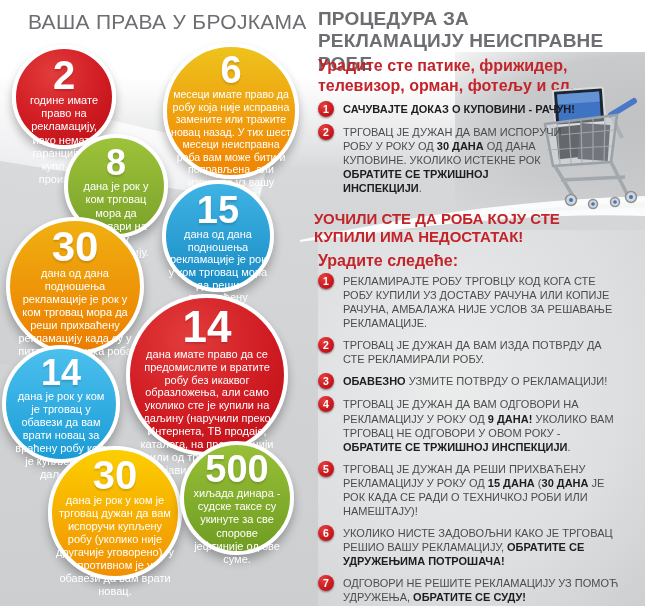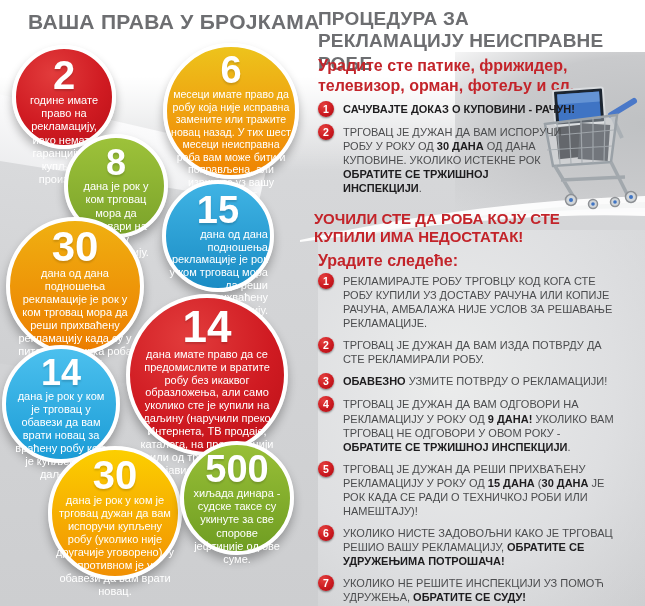--- a/index.html
+++ b/index.html
@@ -14,37 +14,37 @@
   .bg-band2{position:absolute;left:-90px;top:175px;width:340px;height:200px;
     background:linear-gradient(180deg,#d9dadc 0%,#cfd0d2 100%);transform:rotate(9deg);}
   .bg-cart-gray{position:absolute;right:0;top:52px;width:190px;height:160px;
     background:radial-gradient(ellipse at 100% 45%,#bfc1c3 0%,#c9cacc 55%,rgba(201,202,204,0) 100%);}
   .bg-right-soft{position:absolute;left:318px;top:230px;width:327px;height:376px;
     background:radial-gradient(ellipse at 40% 40%,#ebecec 0%,#dedfe1 60%,rgba(222,223,225,0) 100%);}
   .swoosh{position:absolute;left:300px;top:182px;width:345px;height:60px;}
 
   
   .left-panel{position:absolute;left:0;top:0;width:312px;height:606px;}
-  .title-left{position:absolute;left:28px;top:10px;margin:0;font-size:21px;font-weight:bold;
+  .title-left{position:absolute;left:28px;top:10px;margin:0;font-size:21px;font-weight:normal;
     color:#6d6e71;letter-spacing:.3px;white-space:nowrap;}
 
   .bubble{position:absolute;border-radius:50%;border:4px solid #ffffff;
     box-shadow:0 6px 10px rgba(0,0,0,.28);color:#fff;text-align:center;
     display:flex;flex-direction:column;align-items:center;justify-content:flex-start;box-sizing:border-box;}
   .bubble-num{font-weight:bold;line-height:.95;text-shadow:0 2px 2px rgba(0,0,0,.15);}
   .bubble-text{font-size:11px;line-height:1.2;padding:0 6px;}
 
   .pos1{left:12px;  top:45px;  width:104px;height:104px;z-index:1;padding-top:7px;}
   .pos1 .bubble-num{font-size:40px;}
   .pos2{left:163px; top:43px;  width:136px;height:136px;z-index:2;padding-top:5px;}
   .pos2 .bubble-num{font-size:38px;}
   .pos2 .bubble-text{font-size:10.6px;line-height:1.18;padding:0 3px;}
   .pos3{left:64px;  top:134px; width:104px;height:104px;z-index:3;padding-top:8px;}
   .pos3 .bubble-num{font-size:36px;}
-  .pos4{left:162px; top:180px; width:112px;height:112px;z-index:4;padding-top:8px;text-align:right;}
+  .pos4{left:162px; top:180px; width:112px;height:112px;z-index:4;padding-top:8px;}
   .pos4 .bubble-num{font-size:38px;}
   .pos4 .bubble-text{line-height:1.15;padding:0 2px;}
   .pos5{left:6px;   top:217px; width:138px;height:138px;z-index:5;padding-top:6px;}
   .pos5 .bubble-num{font-size:42px;}
   .pos5 .bubble-text{line-height:1.18;padding:0 4px;}
   .pos6{left:126px; top:294px; width:162px;height:162px;z-index:6;padding-top:8px;}
   .pos6 .bubble-num{font-size:44px;}
   .pos6 .bubble-text{line-height:1.17;padding:0 6px;}
   .pos7{left:2px;   top:345px; width:118px;height:118px;z-index:7;padding-top:7px;}
   .pos7 .bubble-num{font-size:36px;}
@@ -200,17 +200,17 @@
       <li class="step">
         <span class="badge">5</span>
         <span class="step-text"><span>ТРГОВАЦ ЈЕ ДУЖАН ДА РЕШИ ПРИХВАЋЕНУ РЕКЛАМАЦИЈУ У РОКУ ОД </span><span class="b">15 ДАНА</span><span> (</span><span class="b">30 ДАНА</span><span> ЈЕ РОК КАДА СЕ РАДИ О ТЕХНИЧКОЈ РОБИ ИЛИ НАМЕШТАЈУ)!</span></span>
       </li>
       <li class="step">
         <span class="badge">6</span>
         <span class="step-text"><span>УКОЛИКО НИСТЕ ЗАДОВОЉНИ КАКО ЈЕ ТРГОВАЦ РЕШИО ВАШУ РЕКЛАМАЦИЈУ, </span><span class="b">ОБРАТИТЕ СЕ УДРУЖЕЊИМА ПОТРОШАЧА!</span></span>
       </li>
       <li class="step">
         <span class="badge">7</span>
-        <span class="step-text"><span>УКОЛИКО НЕ РЕШИТЕ ИНСПЕКЦИЈИ УЗ ПОМОЋ УДРУЖЕЊА, </span><span class="b">ОБРАТИТЕ СЕ СУДУ!</span></span>
+        <span class="step-text"><span>ОДГОВОРИ НЕ РЕШИТЕ РЕКЛАМАЦИЈУ УЗ ПОМОЋ УДРУЖЕЊА, </span><span class="b">ОБРАТИТЕ СЕ СУДУ!</span></span>
       </li>
     </ol>
   </div>
 </div>
 
 </body></html>

